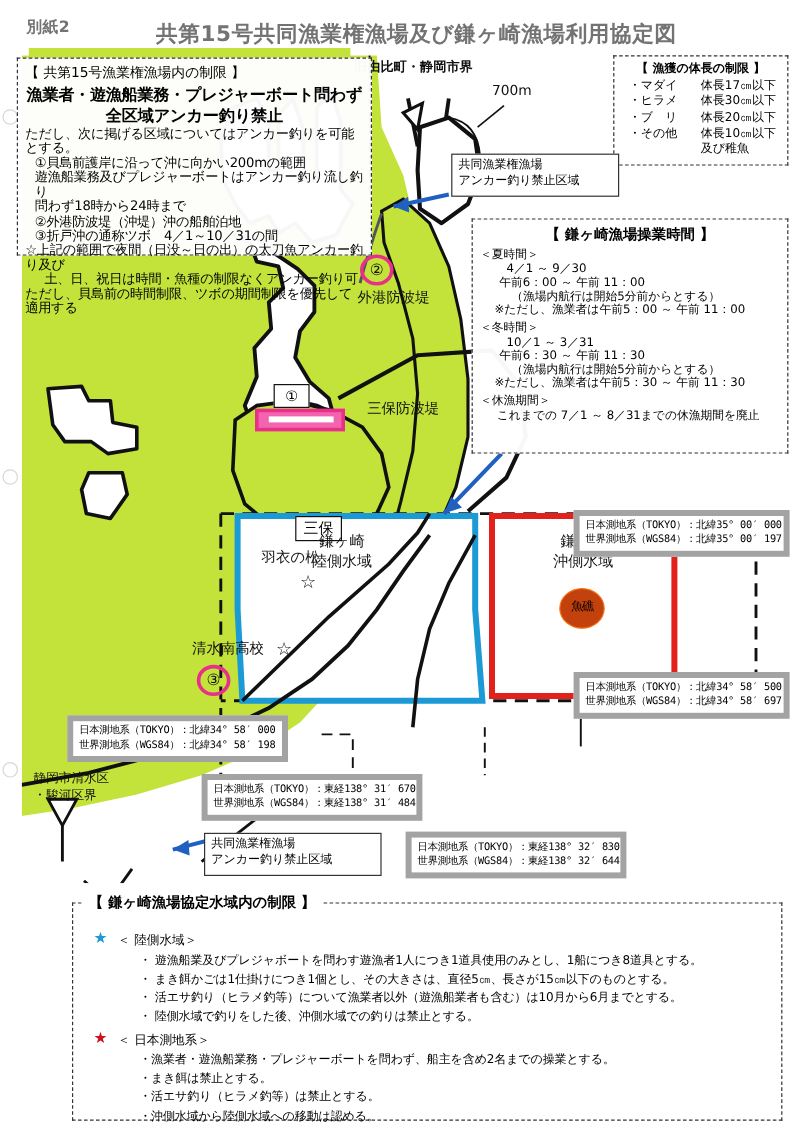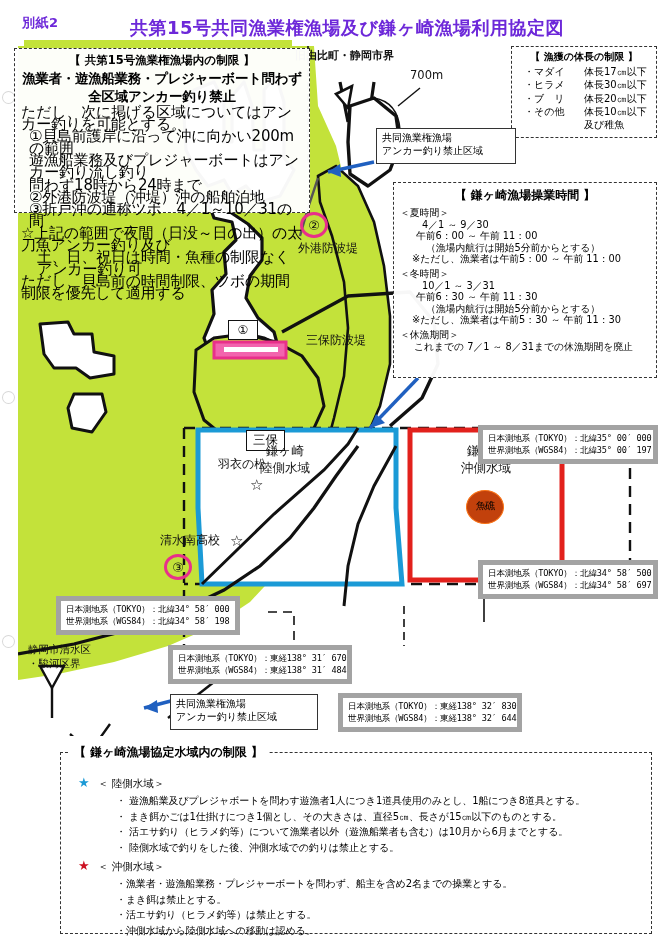--- a/index.html
+++ b/index.html
@@ -23,21 +23,21 @@
     position: absolute;
     left: 3px;
     width: 11px;
     height: 11px;
     border-radius: 50%;
     background: #ffffff;
     box-shadow: 0 0 0 1px #d8d8d8;
   }
 
   
-  .t { position: absolute; white-space: pre; color: #6d28d9; }
+  .t { position: absolute; white-space: pre; color: #737373; }
   .bold { font-weight: bold; }
 
   
   #hdr-sub {
     left: 22px; top: 14px;
     font-size: 13px; font-weight: bold; letter-spacing: .5px;
   }
   #hdr-title {
     left: 130px; top: 16px;
     font-size: 18px; font-weight: bold; letter-spacing: .5px;
@@ -65,24 +65,24 @@
     background: rgba(255,255,255,0.97);
     box-sizing: border-box;
   }
 
   
   #p-restrict {
     left: 14px; top: 48px;
     width: 296px; height: 165px;
     padding: 4px 6px 3px 6px;
   }
-  #p-restrict .ttl { font-size: 11.5px; font-weight: bold; text-align: center; }
+  #p-restrict .ttl { font-size: 11.5px; font-weight: normal; }
   #p-restrict .big1 { font-size: 13.5px; font-weight: bold; text-align: center; margin-top: 2px; letter-spacing: -.3px;}
   #p-restrict .big2 { font-size: 13.5px; font-weight: bold; text-align: center; letter-spacing: -.2px;}
-  #p-restrict .ln { font-size: 15px; line-height: 12.1px; letter-spacing: -.2px; }
+  #p-restrict .ln { font-size: 11px; line-height: 12.1px; letter-spacing: -.2px; }
   #p-restrict .ind1 { padding-left: 8px; }
   #p-restrict .ind2 { padding-left: 16px; }
 
   
   #p-size {
     left: 511px; top: 46px;
     width: 146px; height: 92px;
     padding: 3px 4px;
   }
   #p-size .ttl { font-size: 10px; font-weight: bold; text-align: center; }
@@ -449,21 +449,21 @@
   <span class="ag-star" style="left:78px; top:775px; color:#1b9ad6;">★</span>
   <div class="ag-head" style="left:98px; top:777px;">＜ 陸側水域＞</div>
   <div class="ag-list" style="left:116px; top:793px;">
     <div>・ 遊漁船業及びプレジャボートを問わす遊漁者1人につき1道具使用のみとし、1船につき8道具とする。</div>
     <div>・ まき餌かごは1仕掛けにつき1個とし、その大きさは、直径5㎝、長さが15㎝以下のものとする。</div>
     <div>・ 活エサ釣り（ヒラメ釣等）について漁業者以外（遊漁船業者も含む）は10月から6月までとする。</div>
     <div>・ 陸側水域で釣りをした後、沖側水域での釣りは禁止とする。</div>
   </div>
 
   <span class="ag-star" style="left:78px; top:858px; color:#cc1122;">★</span>
-  <div class="ag-head" style="left:98px; top:860px;">＜ 沖側水域＞</div>
+  <div class="ag-head" style="left:98px; top:860px;">＜ 日本測地系＞</div>
   <div class="ag-list" style="left:116px; top:876px;">
     <div>・漁業者・遊漁船業務・プレジャーボートを問わず、船主を含め2名までの操業とする。</div>
     <div>・まき餌は禁止とする。</div>
     <div>・活エサ釣り（ヒラメ釣等）は禁止とする。</div>
     <div>・沖側水域から陸側水域への移動は認める。</div>
   </div>
 
 </div>
 
 </body></html>

